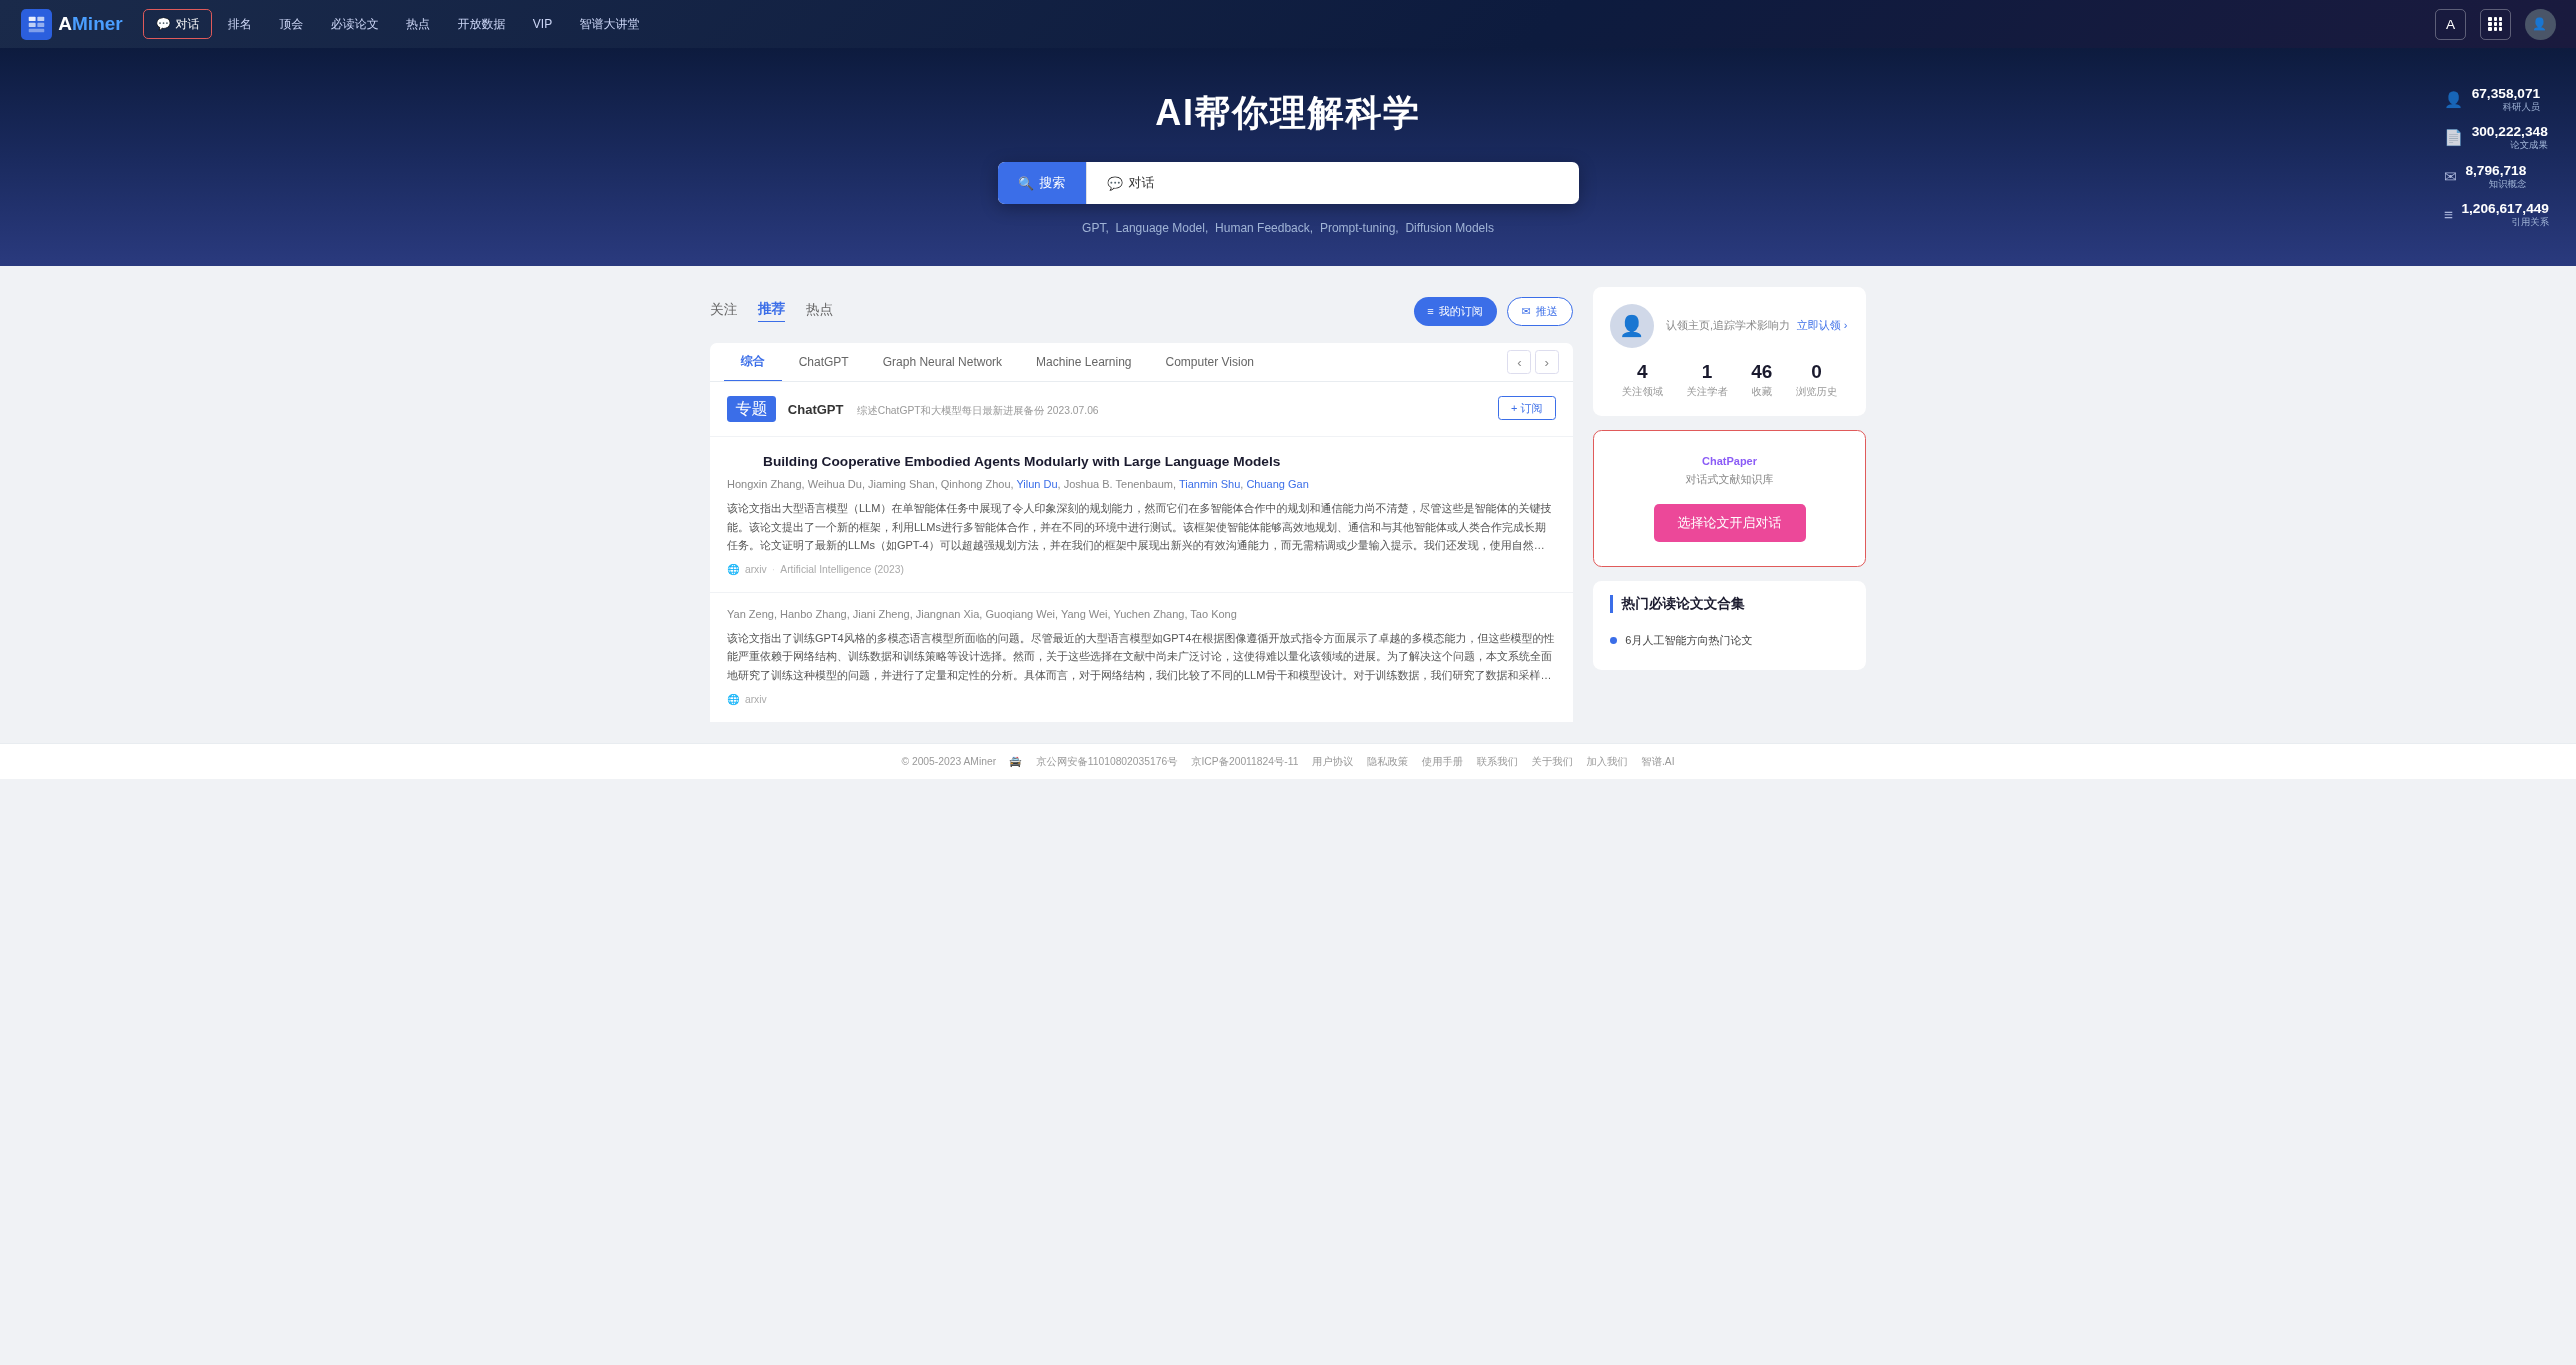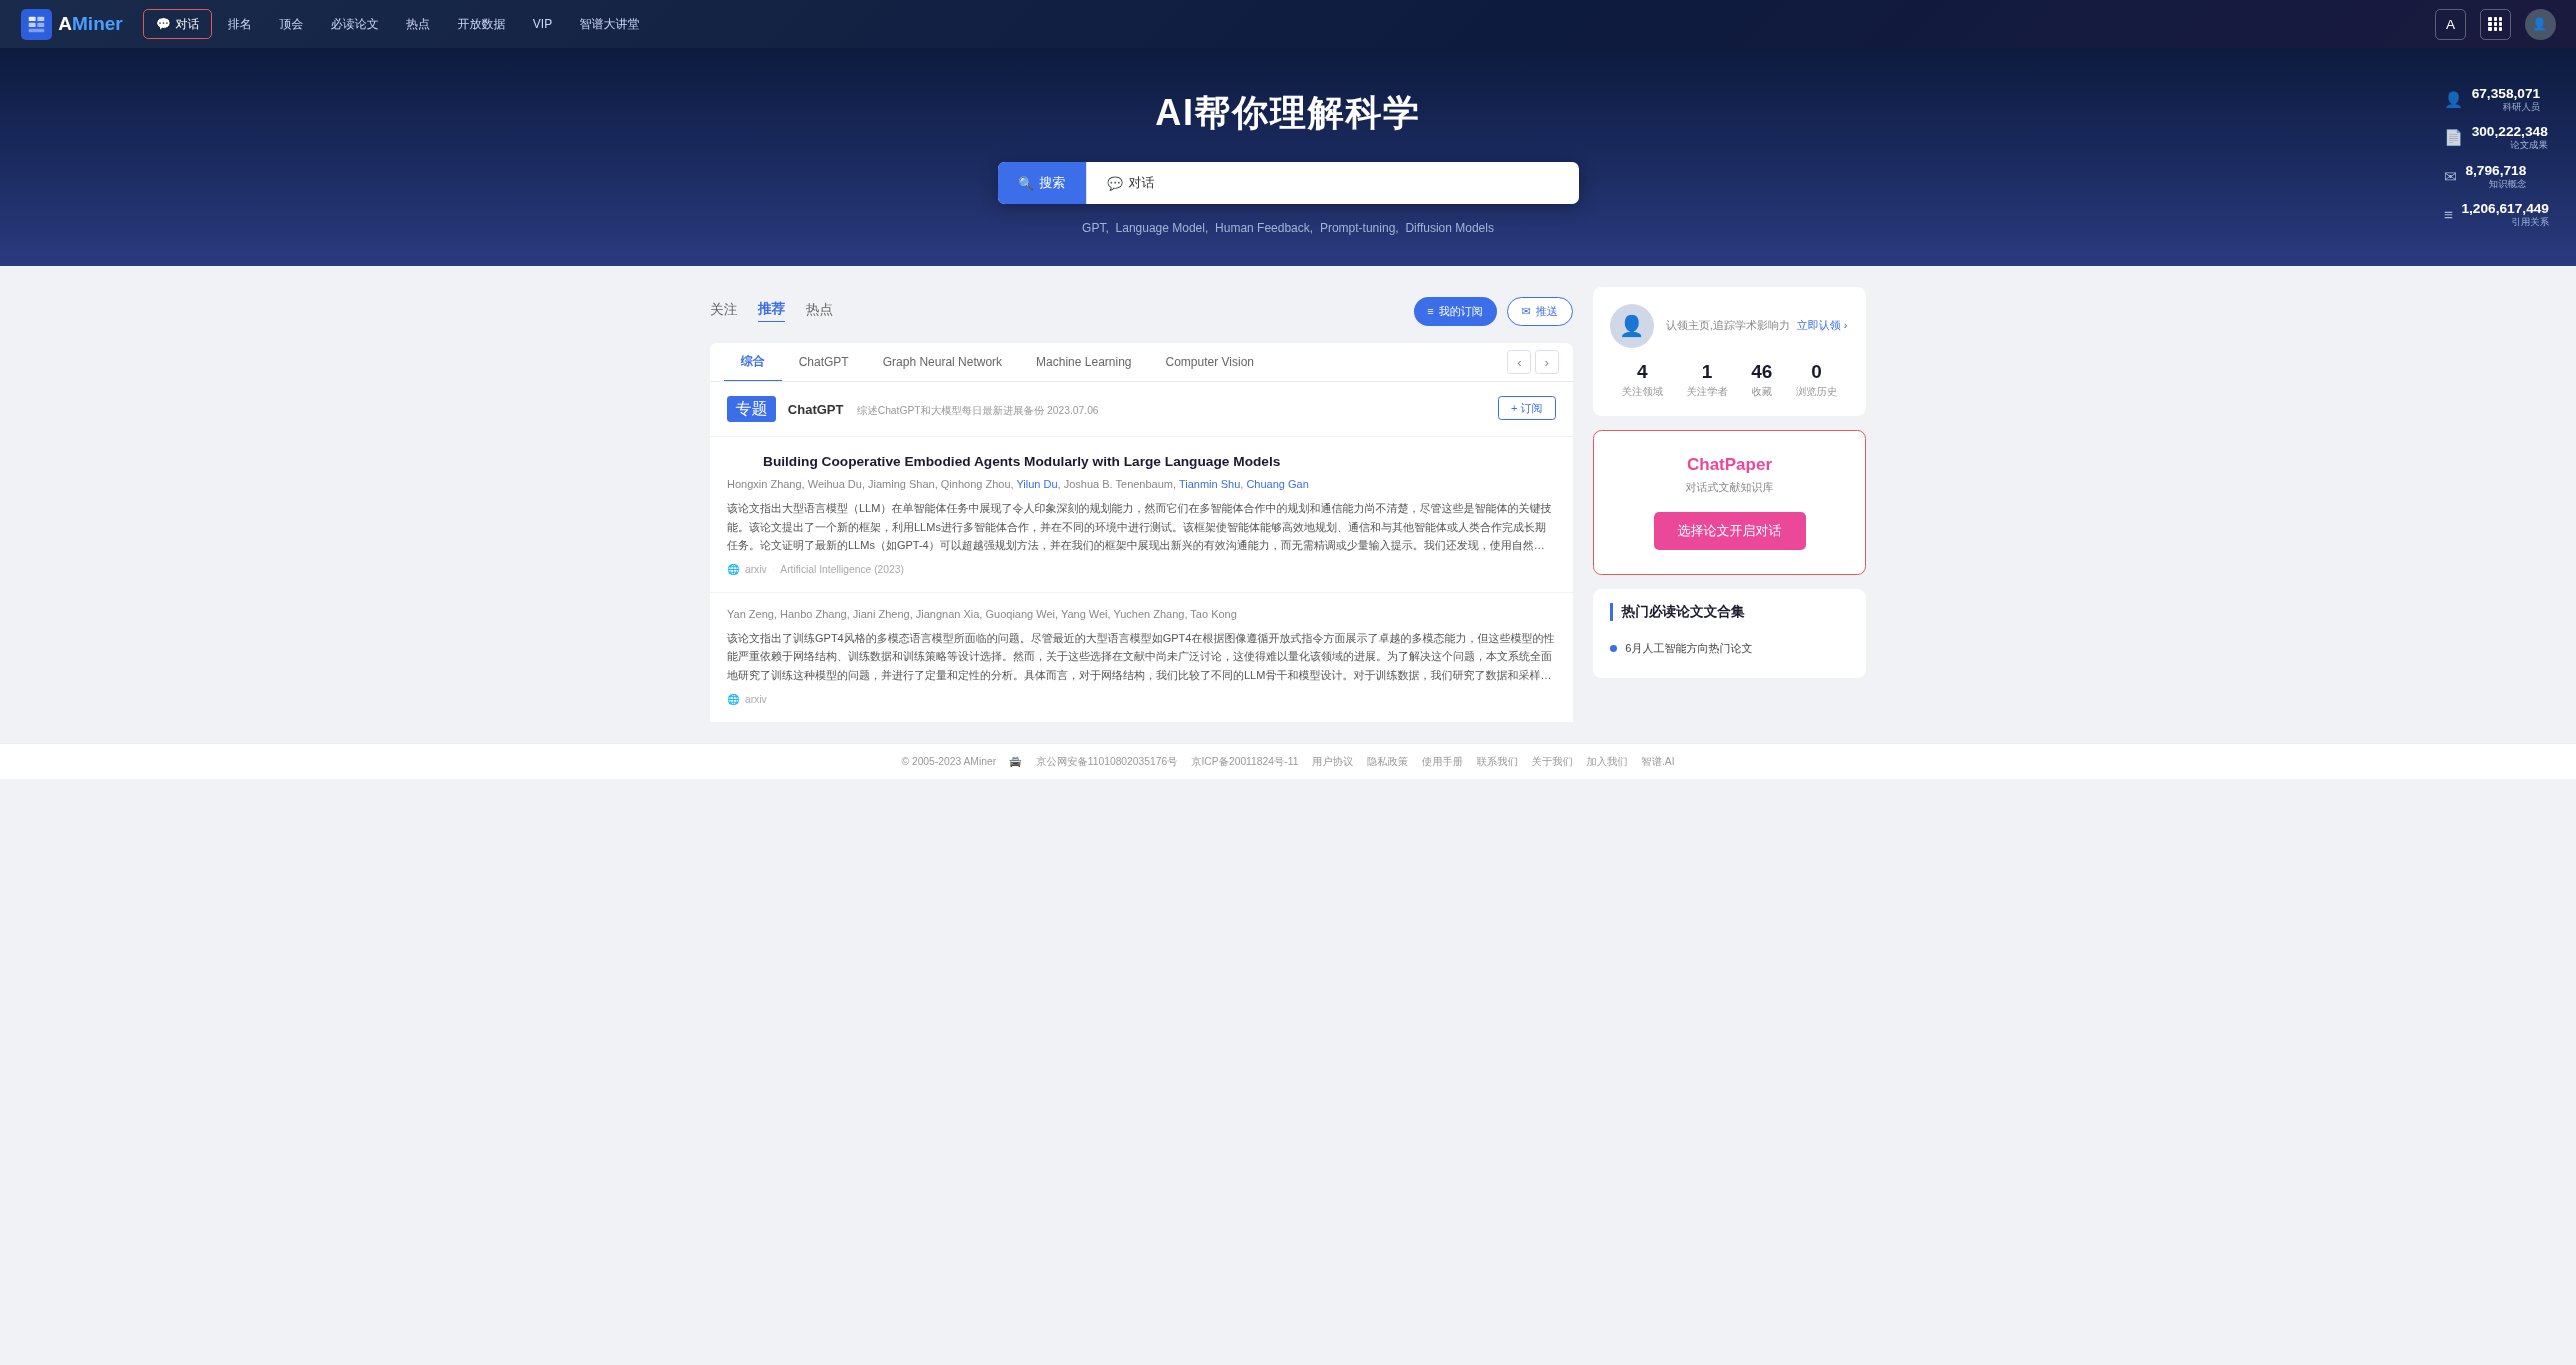--- a/index.html
+++ b/index.html
@@ -304,23 +304,23 @@
     
     .chatpaper-card {
       background: #fff;
       border-radius: 8.5px;
       padding: 24px 17px;
       margin-bottom: 13.7px;
       text-align: center;
       border: 1.7px solid #e05a5a;
     }
     .chatpaper-title {
-      font-size: 17px;
+      font-size: 11px;
       font-weight: 700;
-      color: #ec4899;
+      color: #8b5cf6;
       margin-bottom: 5.1px;
     }
     .chatpaper-sub { font-size: 11px; color: #888; margin-bottom: 17px; }
     .chatpaper-btn {
       background: #ec4899;
       color: #fff;
       border: none;
       border-radius: 5.1px;
       padding: 10.3px 24px;
       cursor: pointer;

